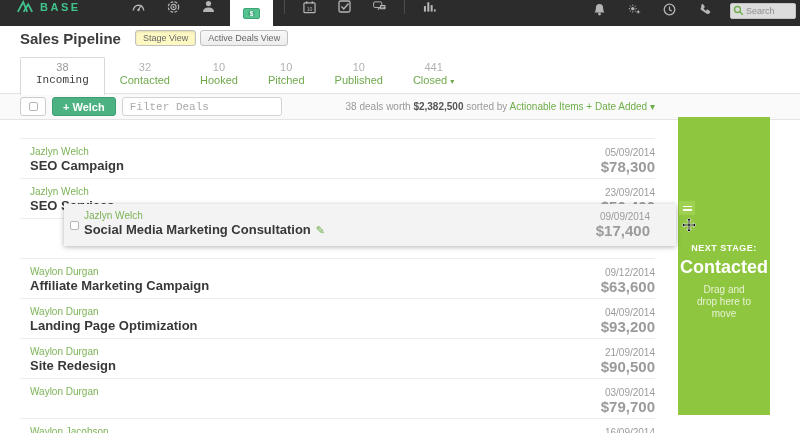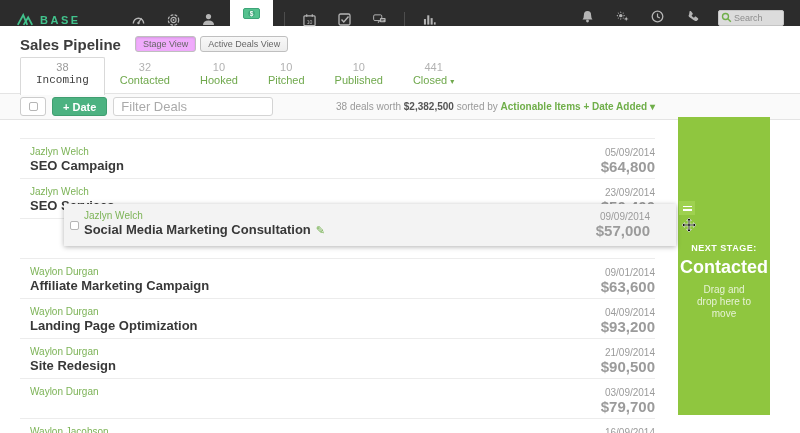--- a/index.html
+++ b/index.html
@@ -1,59 +1,59 @@
 <!DOCTYPE html>
 <html><head>
 <meta charset="utf-8">
 <style>
   * { margin:0; padding:0; box-sizing:border-box; }
   body { font-family:"Liberation Sans", sans-serif; background:#fff; }
   .page { position:relative; width:800px; height:433px; overflow:hidden; background:#fff; }
 
   
-  .nav { display:flex; align-items:flex-end; height:26px; background:#2c2c2c; padding-left:16px; }
+  .nav { display:flex; align-items:flex-start; height:26px; background:#2c2c2c; padding-left:16px; }
   .brand { display:flex; align-items:center; gap:6px; margin-right:40px; }
   .brand-text { color:#41c28c; font-size:11px; font-weight:bold; letter-spacing:2.5px; }
   .nav-ic { display:flex; align-items:center; justify-content:center; width:13px; height:13px; margin:0 11px; color:#b5b5b5; }
   .nav-ic svg { display:block; }
   .nav-tab-active { background:#fff; height:26px; display:flex; align-items:center; padding:0 13px; margin:0 4px; }
   .nav-div { width:1px; height:14px; background:#4d4d4d; margin:0 7px; }
-  .nav-right { margin-left:auto; display:flex; align-items:center; padding-right:16px; }
+  .nav-right { margin-left:auto; display:flex; align-items:center; padding-right:4px; }
   .nav-right .nav-ic { margin:0 11px; }
   .nav-search-wrap { position:relative; margin-left:8px; }
   .nav-search { width:66px; height:16px; background:#dcdcdc; border:1px solid #c4c4c4; border-radius:2px; font-size:9px; color:#555; padding:0 3px 0 15px; font-family:"Liberation Sans", sans-serif; outline:none; }
   .nav-search::placeholder { color:#8d8d8d; }
   .search-glyph { position:absolute; left:3px; top:2px; }
 
   
-  .header { display:flex; align-items:center; height:28px; padding-left:20px; margin-top:4px; }
+  .header { display:flex; align-items:flex-start; height:28px; padding-left:20px; margin-top:4px; }
   .page-title { font-size:15px; font-weight:bold; color:#3c3c3c; margin-right:14px; }
   .view-btn { font-size:9px; color:#666; border:1px solid #bfbfbf; border-radius:3px; padding:2px 7px; background:linear-gradient(#f8f8f8,#ededed); margin-right:4px; cursor:pointer; font-family:"Liberation Sans", sans-serif; }
-  .view-btn.active { background:#f0abfc; box-shadow:inset 0 1px 2px rgba(0,0,0,.12); }
+  .view-btn.active { background:#fef9c3; box-shadow:inset 0 1px 2px rgba(0,0,0,.12); }
 
   
   .stages { display:flex; align-items:center; height:35px; padding-left:20px; position:relative; z-index:2; }
   .stage { text-align:center; padding:3px 15px 6px 15px; cursor:pointer; }
   .stage-count { font-size:11px; color:#b2b2b2; line-height:13px; }
   .stage-label { font-size:11px; color:#6fa84c; line-height:13px; }
   .stage.active { background:#fff; border:1px solid #d9d9d9; border-bottom:none; border-radius:2px 2px 0 0; margin-bottom:-1px; padding-bottom:8px; }
   .stage.active .stage-count { color:#9a9a9a; }
   .stage.active .stage-label { color:#3f3f3f;font-family:Liberation Mono, monospace; }
   .stage-caret { color:#6fa84c; font-size:8px; }
 
   
   .toolbar { display:flex; align-items:center; height:27px; background:#fafafa; border-top:1px solid #e4e4e4; border-bottom:1px solid #e4e4e4; padding:0 20px; position:relative; z-index:1; }
   .check-btn { width:26px; height:19px; background:#fff; border:1px solid #ccc; border-radius:3px; display:flex; align-items:center; justify-content:center; margin-right:6px; cursor:pointer; }
   .checkbox { width:9px; height:9px; border:1px solid #b5b5b5; border-radius:2px; background:#fff; }
   .add-deal-btn { height:19px; background:#4cb281; border:1px solid #3f9e70; color:#fff; font-size:11px; font-weight:bold; border-radius:3px; padding:0 10px; margin-right:6px; cursor:pointer; display:flex; align-items:center; font-family:"Liberation Sans", sans-serif; }
-  .filter-input { width:160px; height:19px; border:1px solid #d4d4d4; border-radius:3px; font-size:13px; padding:0 7px; color:#444; font-family:Liberation Sans, sans-serif; outline:none; }
+  .filter-input { width:160px; height:19px; border:1px solid #d4d4d4; border-radius:3px; font-size:11px; padding:0 7px; color:#444; font-family:Liberation Mono, monospace; outline:none; }
   .filter-input::placeholder { color:#aaa; }
   .summary { margin-left:auto; margin-right:125px; font-size:10px; color:#999; }
   .summary b { color:#555; }
-  .summary .sort-link { color:#6fae49; font-weight:bold; cursor:pointer; }
+  .summary .sort-link { color:#6fae49; font-weight:normal; cursor:pointer; }
 
   
   .deal-list { position:relative; margin-top:18px; }
   .deal-row { position:relative; height:40px; width:635px; margin-left:20px; border-top:1px solid #ececec; cursor:pointer; }
   .deal-row.slot { cursor:default; }
   .deal-person { position:absolute; left:10px; top:7px; font-size:10px; color:#7cb356; }
   .deal-title { position:absolute; left:10px; top:19px; font-size:13px; font-weight:bold; color:#383838; white-space:nowrap; }
   .deal-date { position:absolute; right:0; top:8px; font-size:10px; color:#9b9b9b; }
   .deal-amount { position:absolute; right:0; top:19px; font-size:15px; font-weight:bold; color:#9b9b9b; }
 
@@ -237,46 +237,46 @@
   <div class="stage">
     <div class="stage-count">441</div>
     <div class="stage-label">Closed <span class="stage-caret">▾</span></div>
   </div>
 </div>
 
   <div class="toolbar">
     <div class="check-btn">
       <span class="checkbox"></span>
     </div>
-    <button class="add-deal-btn">+ Date</button>
+    <button class="add-deal-btn">+ Welch</button>
     <input class="filter-input" placeholder="Filter Deals" style="">
     <div class="summary">
       <span>38 deals worth </span><b>$2,382,500</b><span> sorted by </span><span class="sort-link">Actionable Items + Date Added</span> <span class="sort-link">▾</span>
     </div>
   </div>
 
   <div class="deal-list" id="deal-list">
   <div class="deal-row">
     <div class="deal-person">Jazlyn Welch</div>
     <div class="deal-title">SEO Campaign</div>
     <div class="deal-date">05/09/2014</div>
-    <div class="deal-amount">$64,800</div>
+    <div class="deal-amount">$78,300</div>
   </div>
 
   <div class="deal-row">
     <div class="deal-person">Jazlyn Welch</div>
     <div class="deal-title">SEO Services</div>
     <div class="deal-date">23/09/2014</div>
     <div class="deal-amount">$50,400</div>
   </div>
 <div class="deal-row slot"></div>
   <div class="deal-row">
     <div class="deal-person">Waylon Durgan</div>
     <div class="deal-title">Affiliate Marketing Campaign</div>
-    <div class="deal-date">09/01/2014</div>
+    <div class="deal-date">09/12/2014</div>
     <div class="deal-amount">$63,600</div>
   </div>
 
   <div class="deal-row">
     <div class="deal-person">Waylon Durgan</div>
     <div class="deal-title">Landing Page Optimization</div>
     <div class="deal-date">04/09/2014</div>
     <div class="deal-amount">$93,200</div>
   </div>
 
@@ -299,21 +299,21 @@
     <div class="deal-date">16/09/2014</div>
 
   </div>
 </div>
 
   <div class="drag-card">
     <span class="checkbox"></span>
     <div class="deal-person">Jazlyn Welch</div>
     <div class="deal-title"><span>Social Media Marketing Consultation</span><span class="pencil">✎</span></div>
     <div class="deal-date">09/09/2014</div>
-    <div class="deal-amount">$57,000</div>
+    <div class="deal-amount">$17,400</div>
   </div>
 
   <div class="drop-panel">
     <div class="drop-inner">
       <div class="next-stage-label">NEXT STAGE:</div>
       <div class="next-stage-name">Contacted</div>
       <div class="drop-hint">Drag and drop here to move</div>
     </div>
   </div>
 

